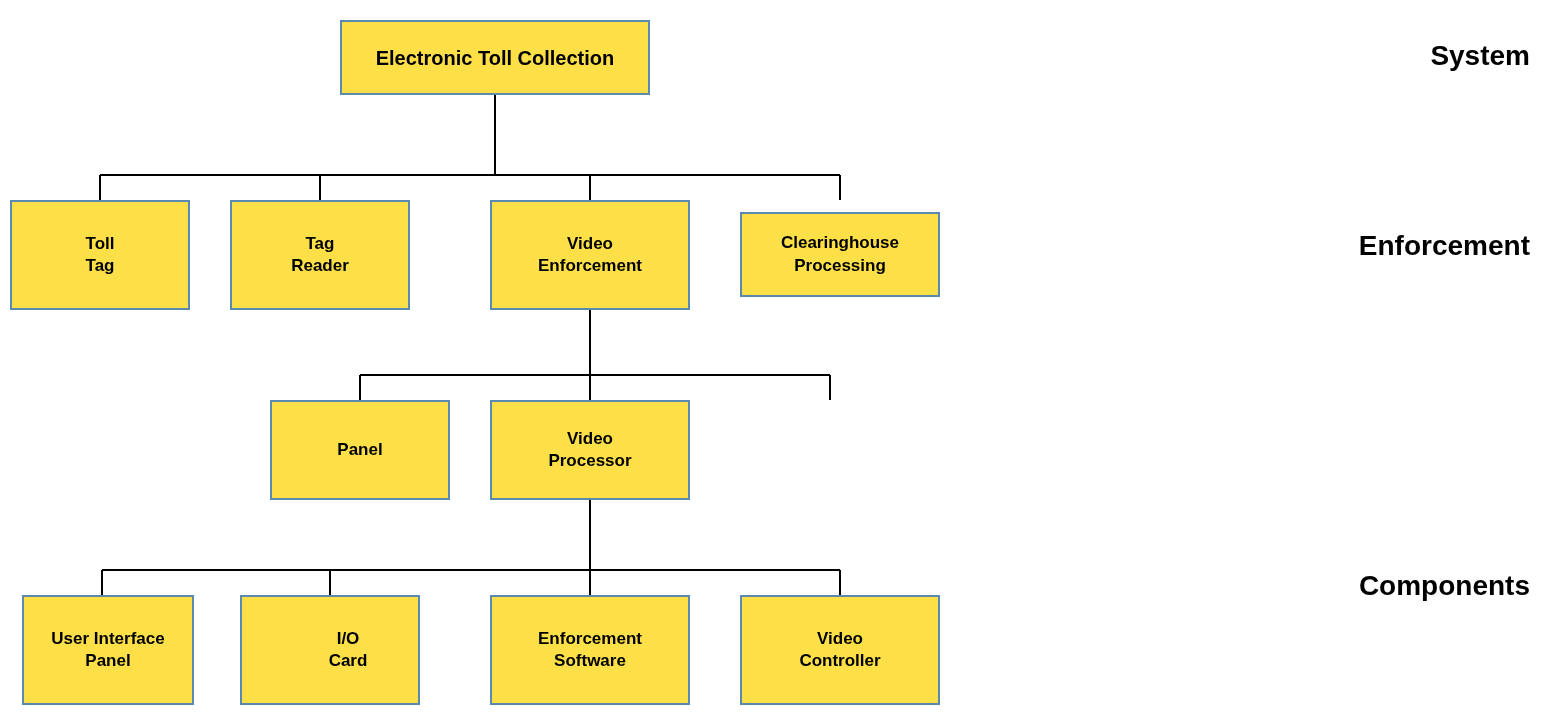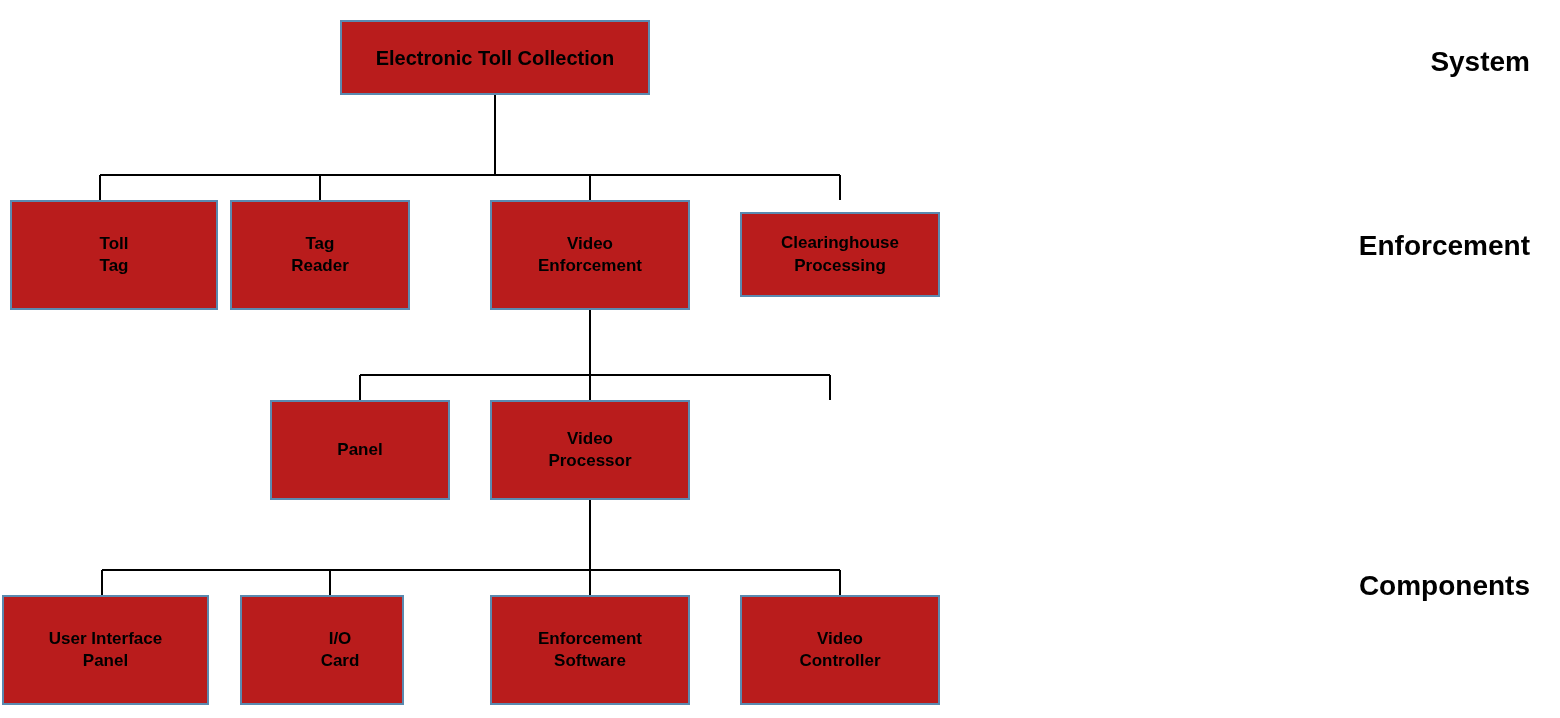--- a/index.html
+++ b/index.html
@@ -15,21 +15,21 @@
     .diagram-container {
       position: absolute;
       left: 0;
       top: 0;
       width: 1200px;
       height: 718px;
     }
 
     .node {
       position: absolute;
-      background: #b91c1c;
+      background: #fde047;
       border: 2px solid #5a8ab0;
       display: flex;
       align-items: center;
       justify-content: center;
       text-align: center;
       font-size: 17px;
       font-weight: bold;
       color: #000;
       line-height: 1.3;
     }
@@ -40,21 +40,21 @@
       top: 20px;
       width: 310px;
       height: 75px;
       font-size: 20px;
     }
 
     
     .node-toll-tag {
       left: 10px;
       top: 200px;
-      width: 208px;
+      width: 180px;
       height: 110px;
       text-align: center;
     }
     .node-tag-reader {
       left: 230px;
       top: 200px;
       width: 180px;
       height: 110px;
     }
     .node-video-enforcement {
@@ -85,29 +85,29 @@
     }
     .node-supplementary {
       left: 730px;
       top: 400px;
       width: 200px;
       height: 100px;
     }
 
     
     .node-ui-panel {
-      left: 2px;
-      top: 595px;
-      width: 207px;
+      left: 22px;
+      top: 595px;
+      width: 172px;
       height: 110px;
     }
     .node-io-card {
       left: 240px;
       top: 595px;
-      width: 164px;
+      width: 180px;
       height: 110px;
       padding-left: 36px;
     }
     .node-enforcement-software {
       left: 490px;
       top: 595px;
       width: 200px;
       height: 110px;
     }
     .node-video-controller {
@@ -118,21 +118,21 @@
     }
 
     
     .side-label {
       position: absolute;
       right: 30px;
       font-size: 28px;
       font-weight: 900;
       color: #000;
     }
-    .label-system { top: 46px; }
+    .label-system { top: 40px; }
     .label-subsystems { top: 230px; }
     .label-components { top: 570px; }
 
     
     svg.connectors {
       position: absolute;
       left: 0;
       top: 0;
       width: 1200px;
       height: 718px;

